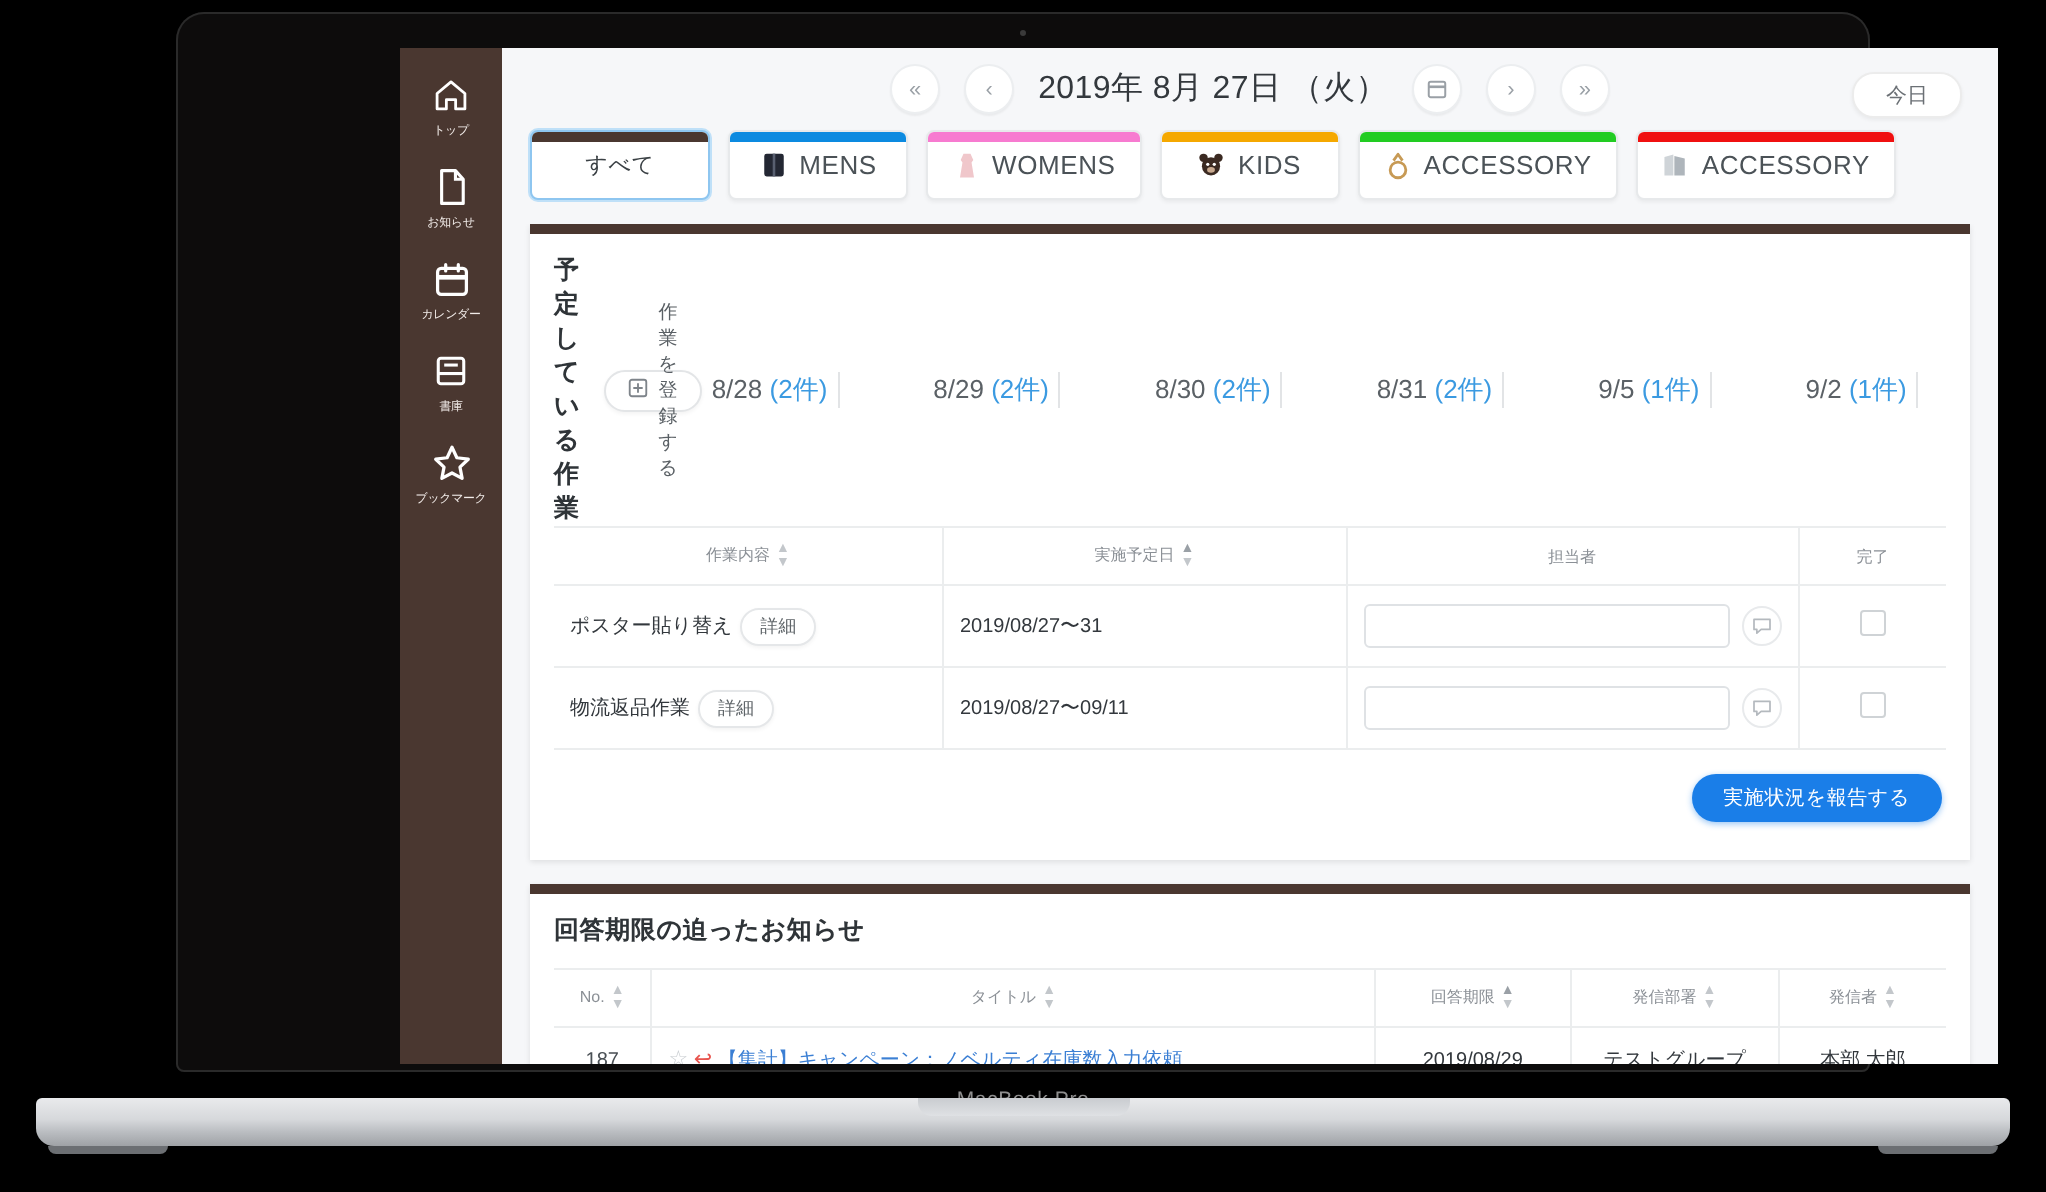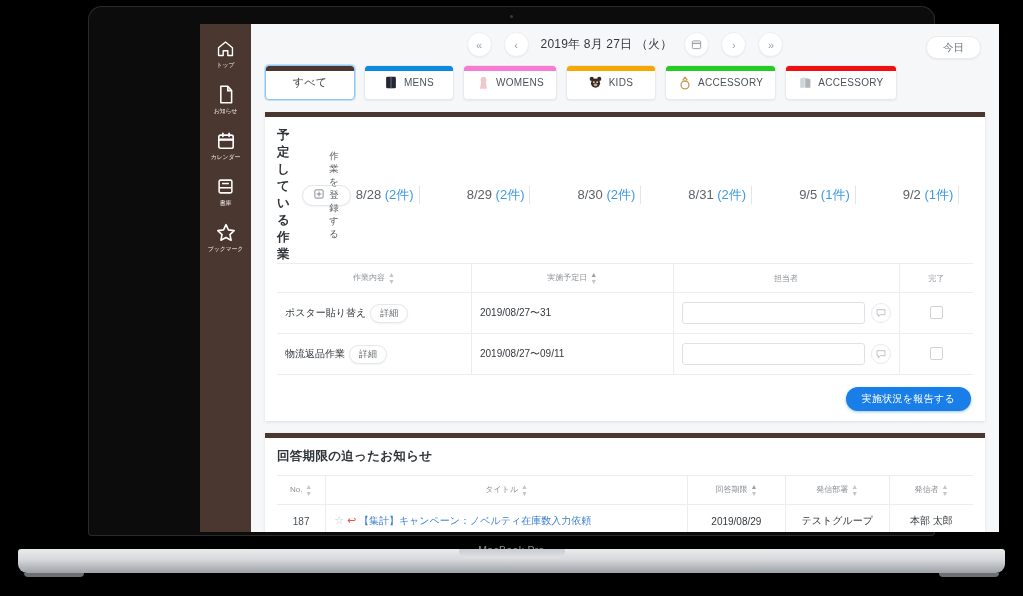--- a/index.html
+++ b/index.html
@@ -33,41 +33,41 @@
              transform:scale(.92);}
 
   .content{flex:1;min-width:0;display:flex;flex-direction:column;}
 
   
   .datebar{height:41px;display:flex;align-items:center;justify-content:center;position:relative;
            background:#f6f7f9;}
   .rnd{width:23px;height:23px;border-radius:50%;background:#fff;border:1px solid #eceef0;
        display:inline-flex;align-items:center;justify-content:center;color:#9aa0a6;font-size:11px;
        margin:0 6px;box-shadow:0 1px 1px rgba(0,0,0,.05);cursor:pointer;}
-  .dtext{font-size:12px;color:#33383d;letter-spacing:.2px;margin:0 6px;}
+  .dtext{font-size:16px;color:#33383d;letter-spacing:.2px;margin:0 6px;}
   .today{position:absolute;right:18px;top:12px;height:21px;padding:0 16px;border-radius:11px;
          background:#fff;border:1px solid #ececec;color:#6b7075;font-size:10.5px;
          display:flex;align-items:center;box-shadow:0 1px 2px rgba(0,0,0,.06);cursor:pointer;}
 
   
   .tabstrip{display:flex;gap:9px;padding:0 14px 12px 14px;background:#f6f7f9;}
   .tab{position:relative;background:#fff;border:1px solid #e7e9eb;border-radius:4px;
        height:33px;min-width:64px;padding:0 12px;display:flex;align-items:center;justify-content:center;
        gap:6px;box-shadow:0 1px 2px rgba(0,0,0,.06);cursor:pointer;overflow:hidden;}
   .tab .bar{position:absolute;left:0;right:0;top:0;height:5px;border-radius:2px 2px 0 0;}
-  .tab .tlabel{font-size:10px;color:#4b5257;letter-spacing:.3px;white-space:nowrap;}
+  .tab .tlabel{font-size:13px;color:#4b5257;letter-spacing:.3px;white-space:nowrap;}
   .tab.all .tlabel{font-size:11px;color:#3b4145;}
   .tab.sel{border:1px solid #8ec6f0;box-shadow:0 0 0 1px #bfe0f8;}
   .tab .tico{width:14px;height:14px;display:inline-flex;align-items:center;justify-content:center;}
 
   
   .scroll{flex:1;overflow:hidden;padding:0 14px;}
   .card{background:#fff;border-top:5px solid #4a3730;box-shadow:0 1px 3px rgba(0,0,0,.10);}
   .card + .card{margin-top:12px;}
-  .cardpad{padding:10px 12px 8px;}
+  .cardpad{padding:10px 12px 17px;}
 
   .secrow{display:flex;align-items:center;}
   .sectitle{font-size:12.5px;color:#2f3438;font-weight:bold;letter-spacing:.3px;}
   .btn-outline{margin-left:12px;height:21px;padding:0 11px;border:1px solid #e3e5e7;border-radius:11px;
        background:#fff;display:inline-flex;align-items:center;gap:5px;font-size:9.5px;color:#5a6065;
        box-shadow:0 1px 2px rgba(0,0,0,.05);cursor:pointer;}
   .daylinks{margin-left:auto;display:flex;align-items:center;font-size:13px;color:#5b6166;gap:42px;}
   .daylink{padding:0 5px;border-right:1px solid #e2e4e6;white-space:nowrap;cursor:pointer;}
   .daylink:last-child{border-right:0;padding-right:0;}
   .daylink .cnt{color:#3b9ae1;}

